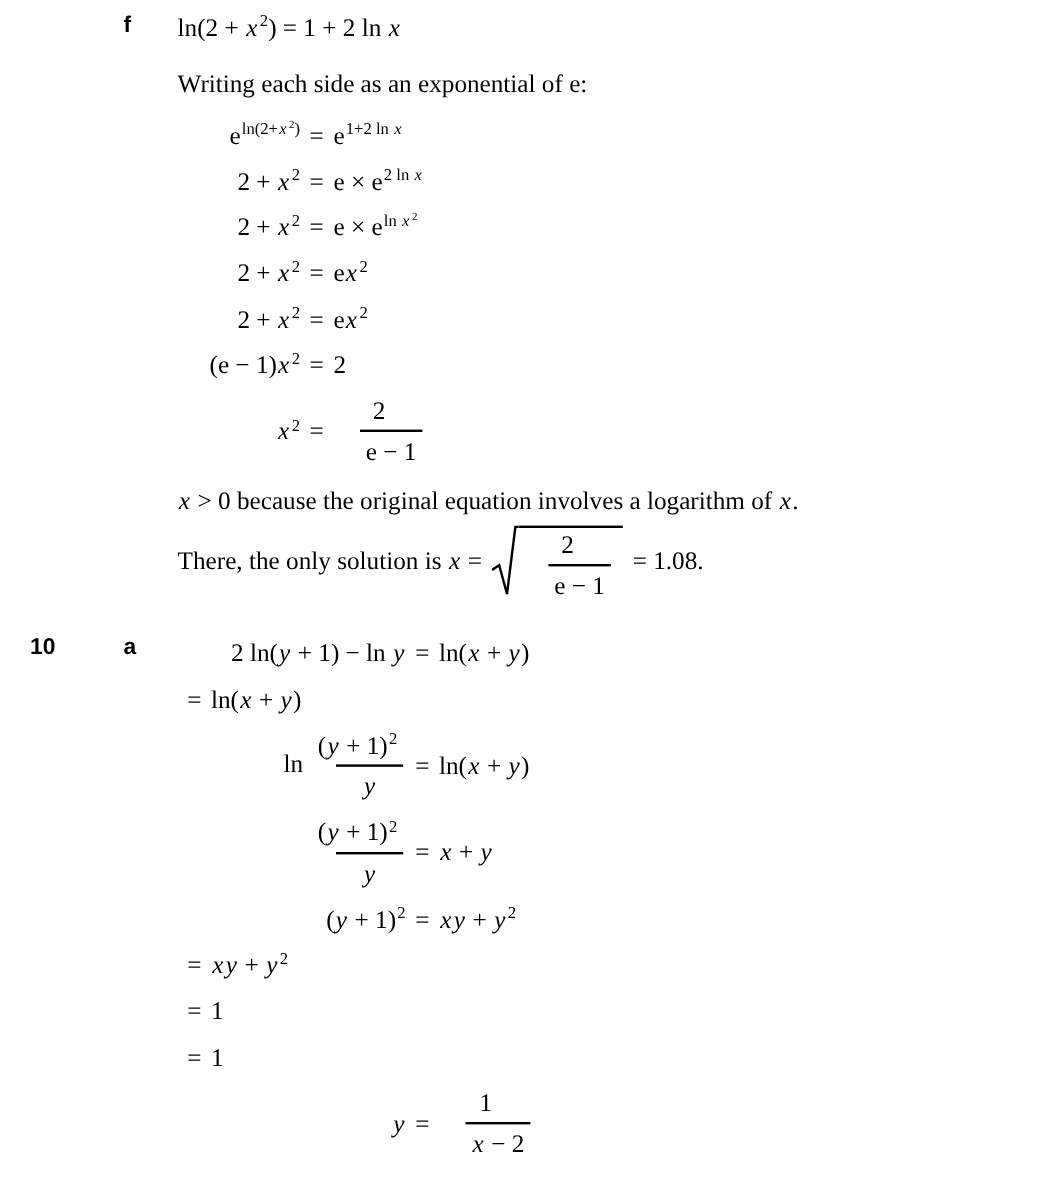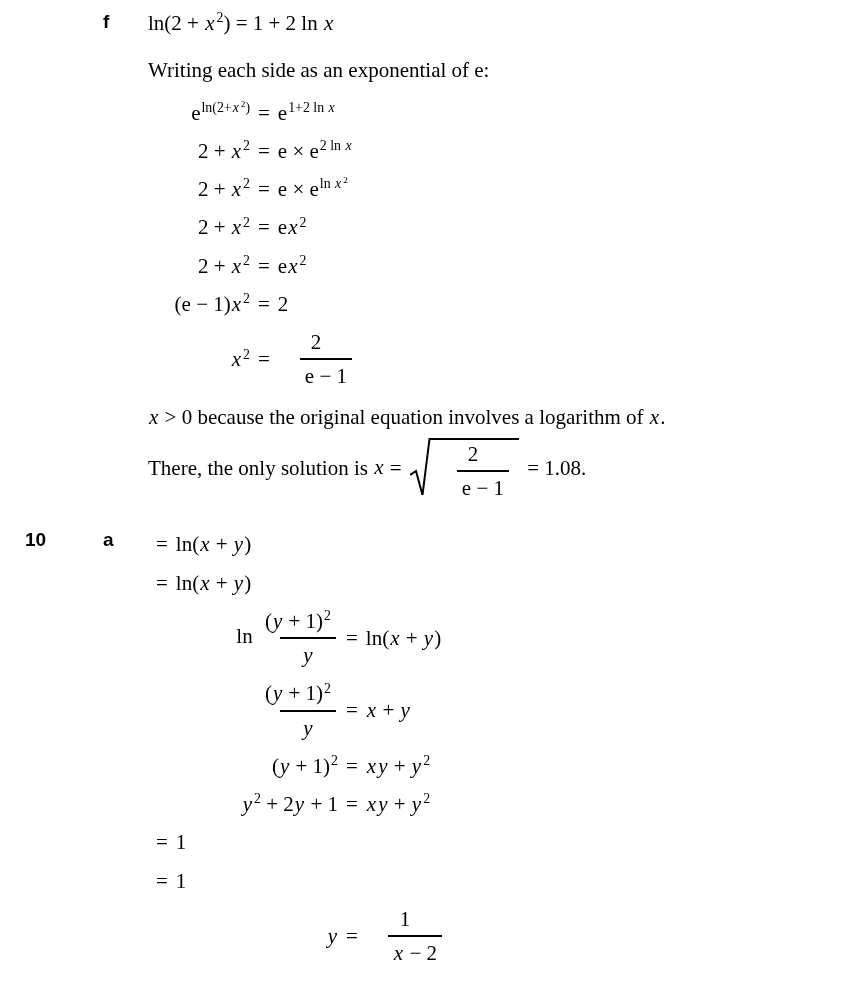--- a/index.html
+++ b/index.html
@@ -93,20 +93,21 @@
           </svg>
           <span class="sqrt-body"><span class="frac"><span class="fnum">2</span><span class="fden">e − 1</span></span></span>
         </span> = 1.08.</div>
   </section>
 
   <section class="sec sec-10">
     <span class="q-label">10</span>
     <span class="part-label">a</span>
     <div class="align align-10a">
         <div class="eq-row">
+          <span class="eq-lhs">2 ln(<span class="mi">y</span> + 1) − ln <span class="mi">y</span></span>
           <span class="eq-rel">=</span>
           <span class="eq-rhs">ln(<span class="mi">x</span> + <span class="mi">y</span>)</span>
         </div>
         <div class="eq-row">
           <span class="eq-rel">=</span>
           <span class="eq-rhs">ln(<span class="mi">x</span> + <span class="mi">y</span>)</span>
         </div>
         <div class="eq-row">
           <span class="eq-lhs">ln <span class="frac"><span class="fnum">(<span class="mi">y</span> + 1)<span class="sup">2</span></span><span class="fden"><span class="mi">y</span></span></span></span>
           <span class="eq-rel">=</span>
@@ -116,21 +117,20 @@
           <span class="eq-lhs"><span class="frac"><span class="fnum">(<span class="mi">y</span> + 1)<span class="sup">2</span></span><span class="fden"><span class="mi">y</span></span></span></span>
           <span class="eq-rel">=</span>
           <span class="eq-rhs"><span class="mi">x</span> + <span class="mi">y</span></span>
         </div>
         <div class="eq-row">
           <span class="eq-lhs">(<span class="mi">y</span> + 1)<span class="sup">2</span></span>
           <span class="eq-rel">=</span>
           <span class="eq-rhs"><span class="mi">x</span><span class="mi">y</span> + <span class="mi">y</span><span class="sup">2</span></span>
         </div>
         <div class="eq-row">
-          <span class="eq-lhs"><span class="mi">y</span><span class="sup">2</span> + 2<span class="mi">y</span> + 1</span>
           <span class="eq-rel">=</span>
           <span class="eq-rhs"><span class="mi">x</span><span class="mi">y</span> + <span class="mi">y</span><span class="sup">2</span></span>
         </div>
         <div class="eq-row">
           <span class="eq-rel">=</span>
           <span class="eq-rhs">1</span>
         </div>
         <div class="eq-row">
           <span class="eq-rel">=</span>
           <span class="eq-rhs">1</span>

